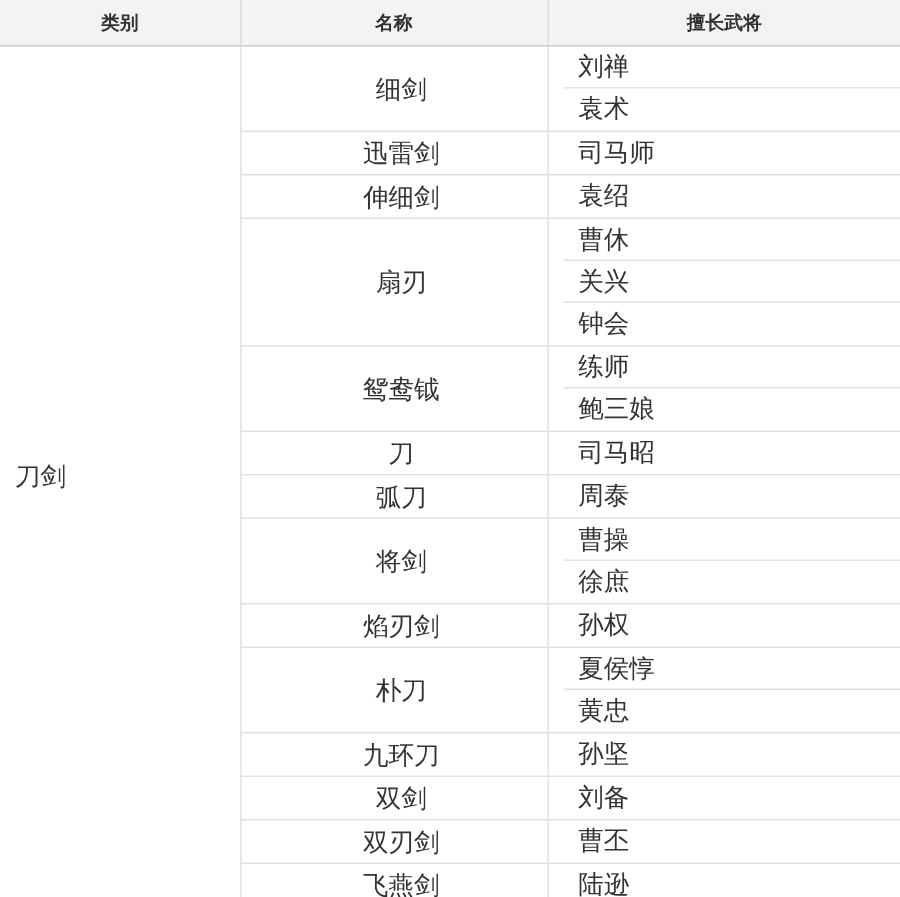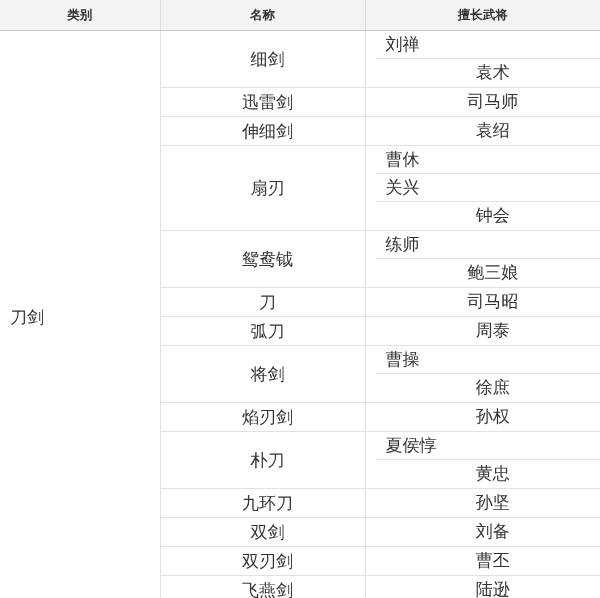--- a/index.html
+++ b/index.html
@@ -63,21 +63,20 @@
   }
   .general-line {
     height: 28px;
     line-height: 28px;
     padding-left: 10px;
     border-bottom: 1px solid #e2e2e2;
     box-sizing: border-box;
   }
   .general-line:last-child {
     border-bottom: none;
-    text-align: center;
   }
 </style>
 </head>
 <body>
 
 <table class="weapon-table">
   <colgroup>
     <col class="col-category">
     <col class="col-name">
     <col class="col-generals">

